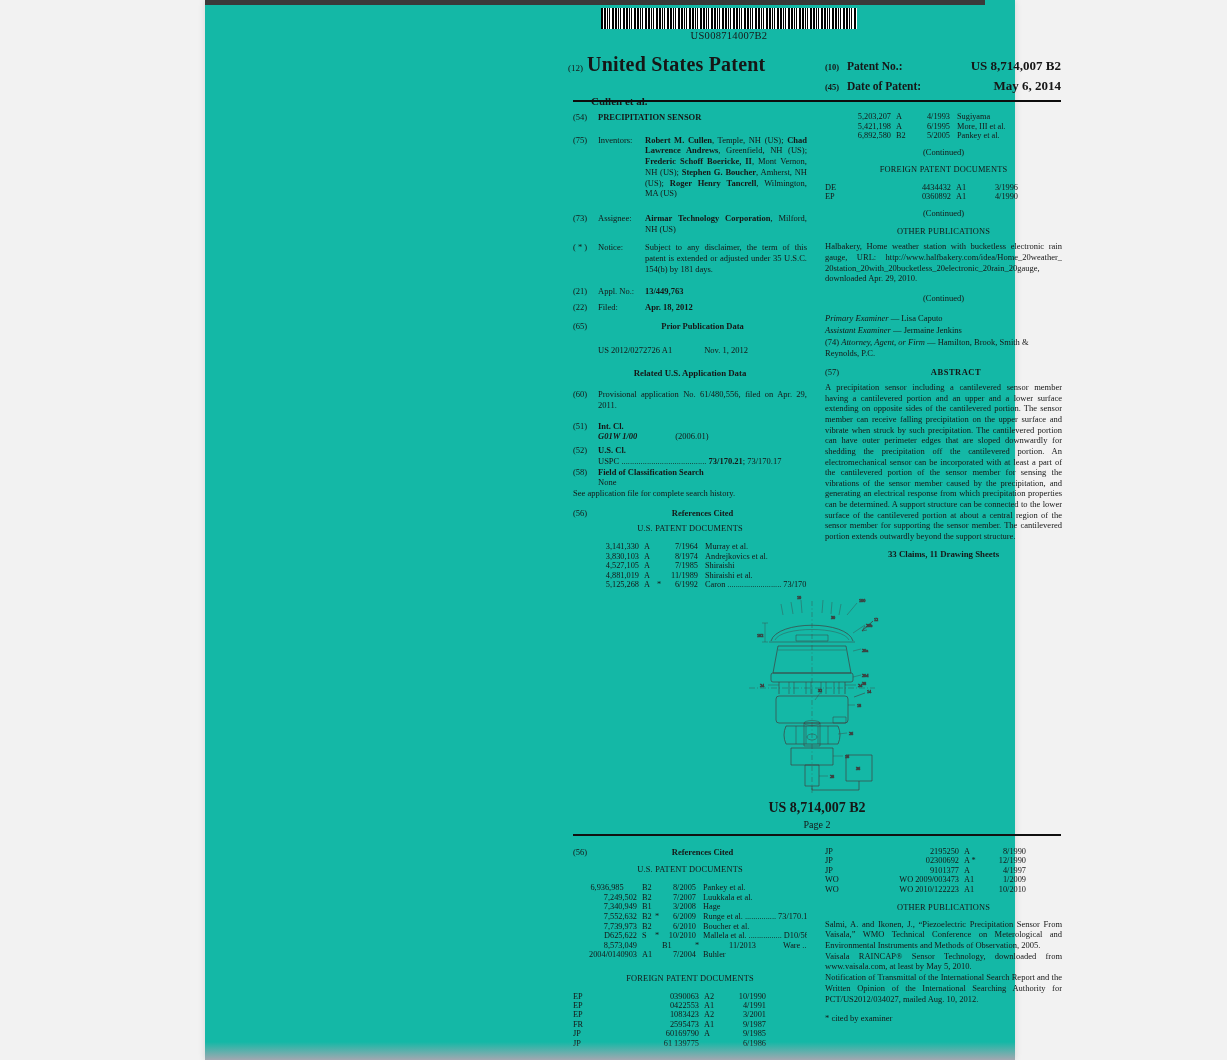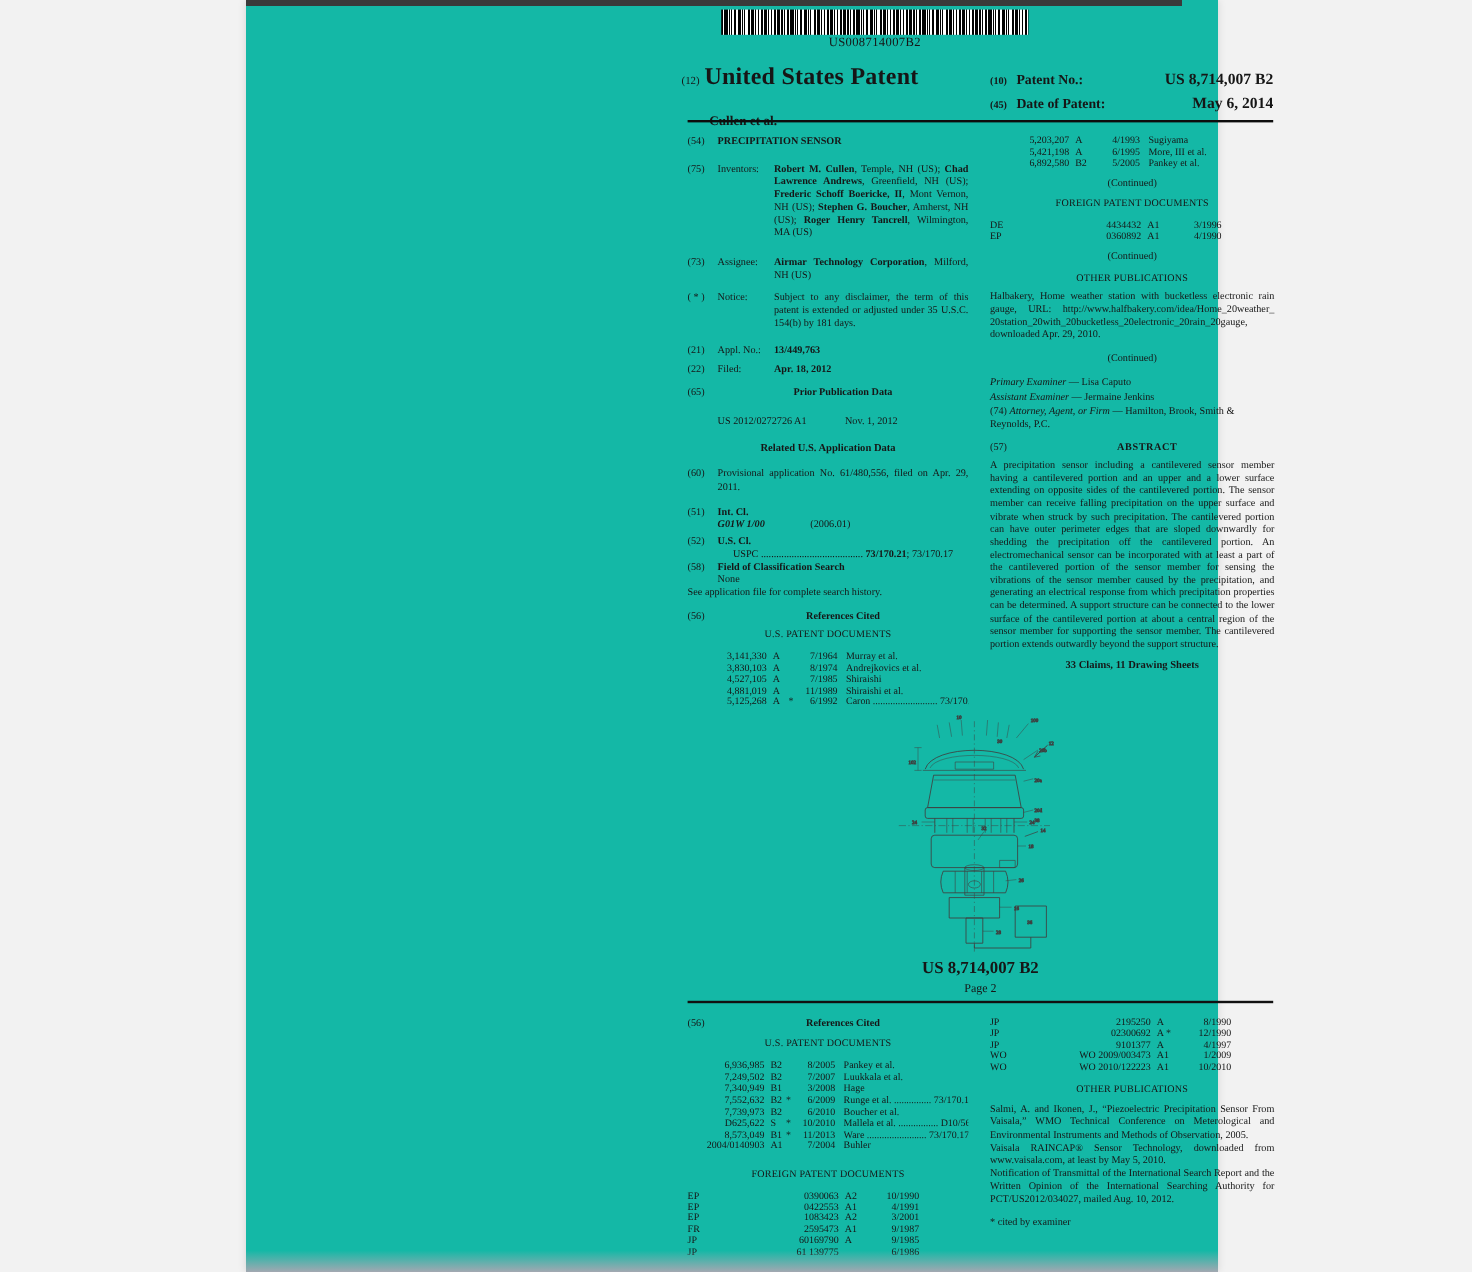--- a/index.html
+++ b/index.html
@@ -157,21 +157,21 @@
         <span class="num"></span>
         <span class="bi">G01W 1/00</span>
         <span style="margin-left:38px;">(2006.01)</span>
       </div>
       <div class="fr" style="margin-bottom:0;">
         <span class="num">(52)</span>
         <span class="val b">U.S. Cl.</span>
       </div>
       <div class="fr" style="margin-bottom:0;">
         <span class="num"></span>
-        <span class="val" style="text-align:center;white-space:nowrap;overflow:hidden;font-family:Liberation Serif, serif;"><span>USPC</span><span> ........................................ </span><span class="b">73/170.21</span><span>; 73/170.17</span></span>
+        <span class="val" style="text-align:left;white-space:nowrap;overflow:hidden;font-family:Liberation Serif, serif;"><span>USPC</span><span> ........................................ </span><span class="b">73/170.21</span><span>; 73/170.17</span></span>
       </div>
       <div class="fr" style="margin-bottom:0;">
         <span class="num">(58)</span>
         <span class="val b" style="text-align:left;">Field of Classification Search</span>
       </div>
       <div class="fr" style="margin-bottom:0;">
         <span class="num"></span>
         <span class="val" style="text-align:left;">None</span>
       </div>
       <div class="fr" style="margin-bottom:9px;flex-direction:column;">
@@ -372,21 +372,21 @@
     <div class="p2rule"></div>
 
     <div class="p2colL">
       <div class="fr" style="margin-bottom:7px;">
         <span class="num">(56)</span>
         <span class="val b" style="text-align:center;">References Cited</span>
       </div>
       <div class="csub" style="margin-bottom:8px;">U.S. PATENT DOCUMENTS</div>
       <div>
           <div class="usrow" style="padding-left:4px;">
-          <span class="rn" style="width:60px;">6,936,985</span>
+          <span class="rn" style="width:60px;text-align:center;">6,936,985</span>
           <span class="rk">B2</span>
           <span class="rs"></span>
           <span class="rd">8/2005</span>
           <span class="rnm">Pankey et al.</span>
         </div>
           <div class="usrow" style="padding-left:4px;">
           <span class="rn" style="width:60px;">7,249,502</span>
           <span class="rk">B2</span>
           <span class="rs"></span>
           <span class="rd">7/2007</span>
@@ -413,21 +413,21 @@
           <span class="rd">6/2010</span>
           <span class="rnm">Boucher et al.</span>
         </div>
           <div class="usrow" style="padding-left:4px;">
           <span class="rn" style="width:60px;">D625,622</span>
           <span class="rk">S</span>
           <span class="rs">*</span>
           <span class="rd">10/2010</span>
           <span class="rnm">Mallela et al. ................ D10/56</span>
         </div>
-          <div class="usrow" style="padding-left:4px;">
+          <div class="usrow" style="padding-left:4px;gap:20px;">
           <span class="rn" style="width:60px;">8,573,049</span>
           <span class="rk">B1</span>
           <span class="rs">*</span>
           <span class="rd">11/2013</span>
           <span class="rnm">Ware ........................ 73/170.17</span>
         </div>
           <div class="usrow" style="padding-left:4px;">
           <span class="rn" style="width:60px;">2004/0140903</span>
           <span class="rk">A1</span>
           <span class="rs"></span>

